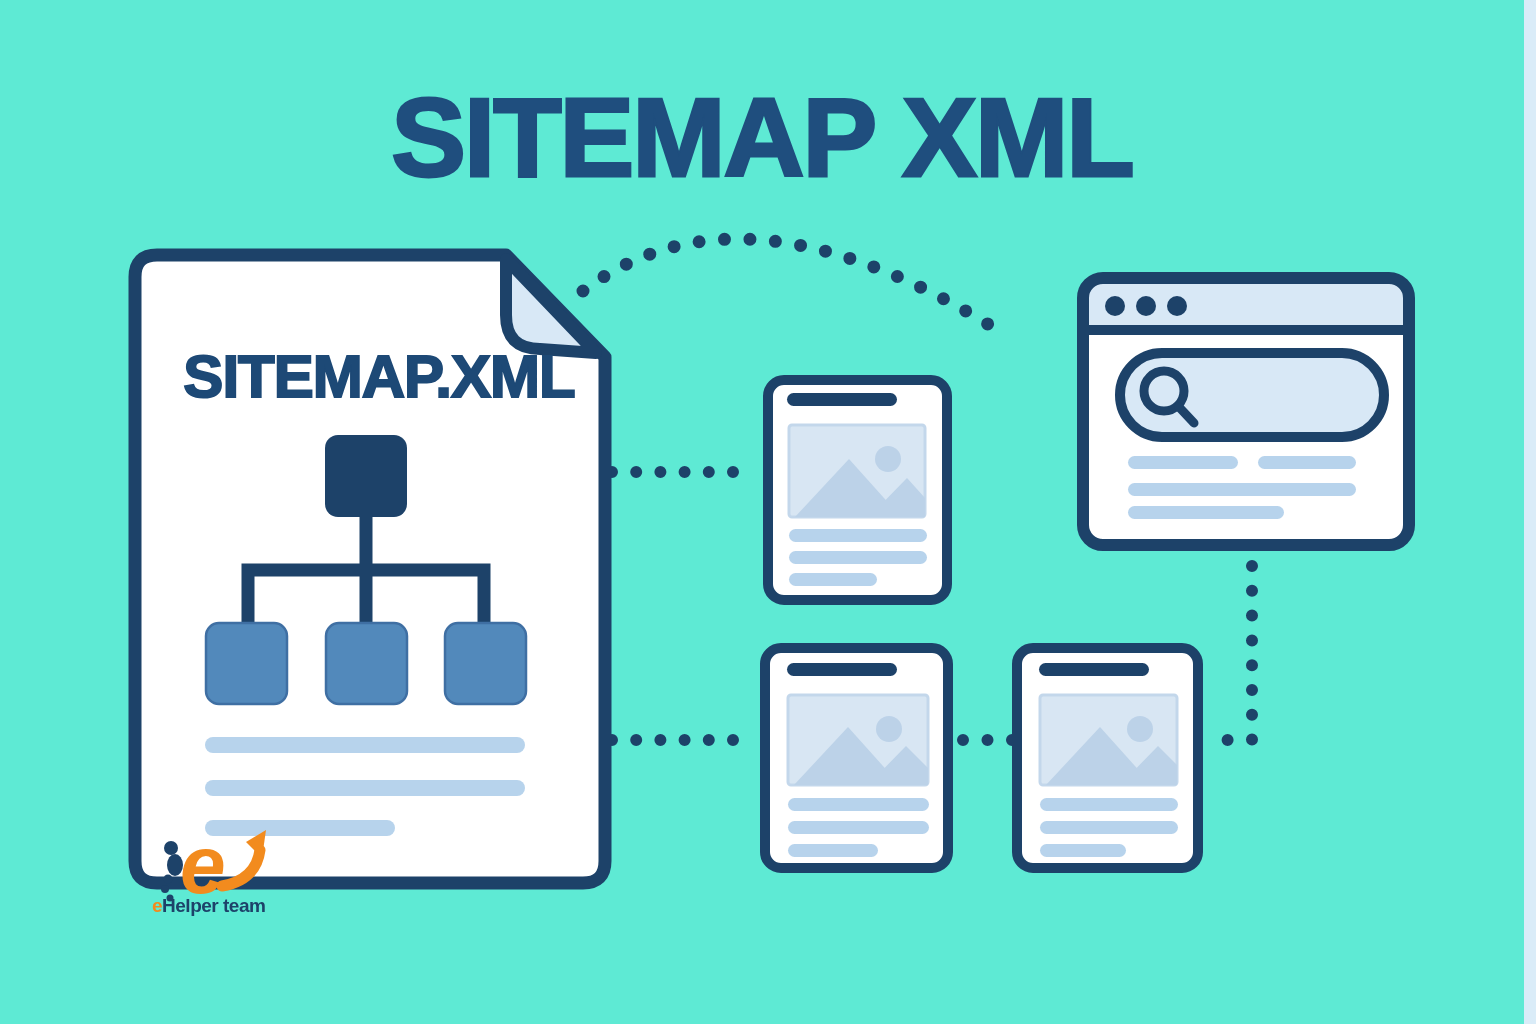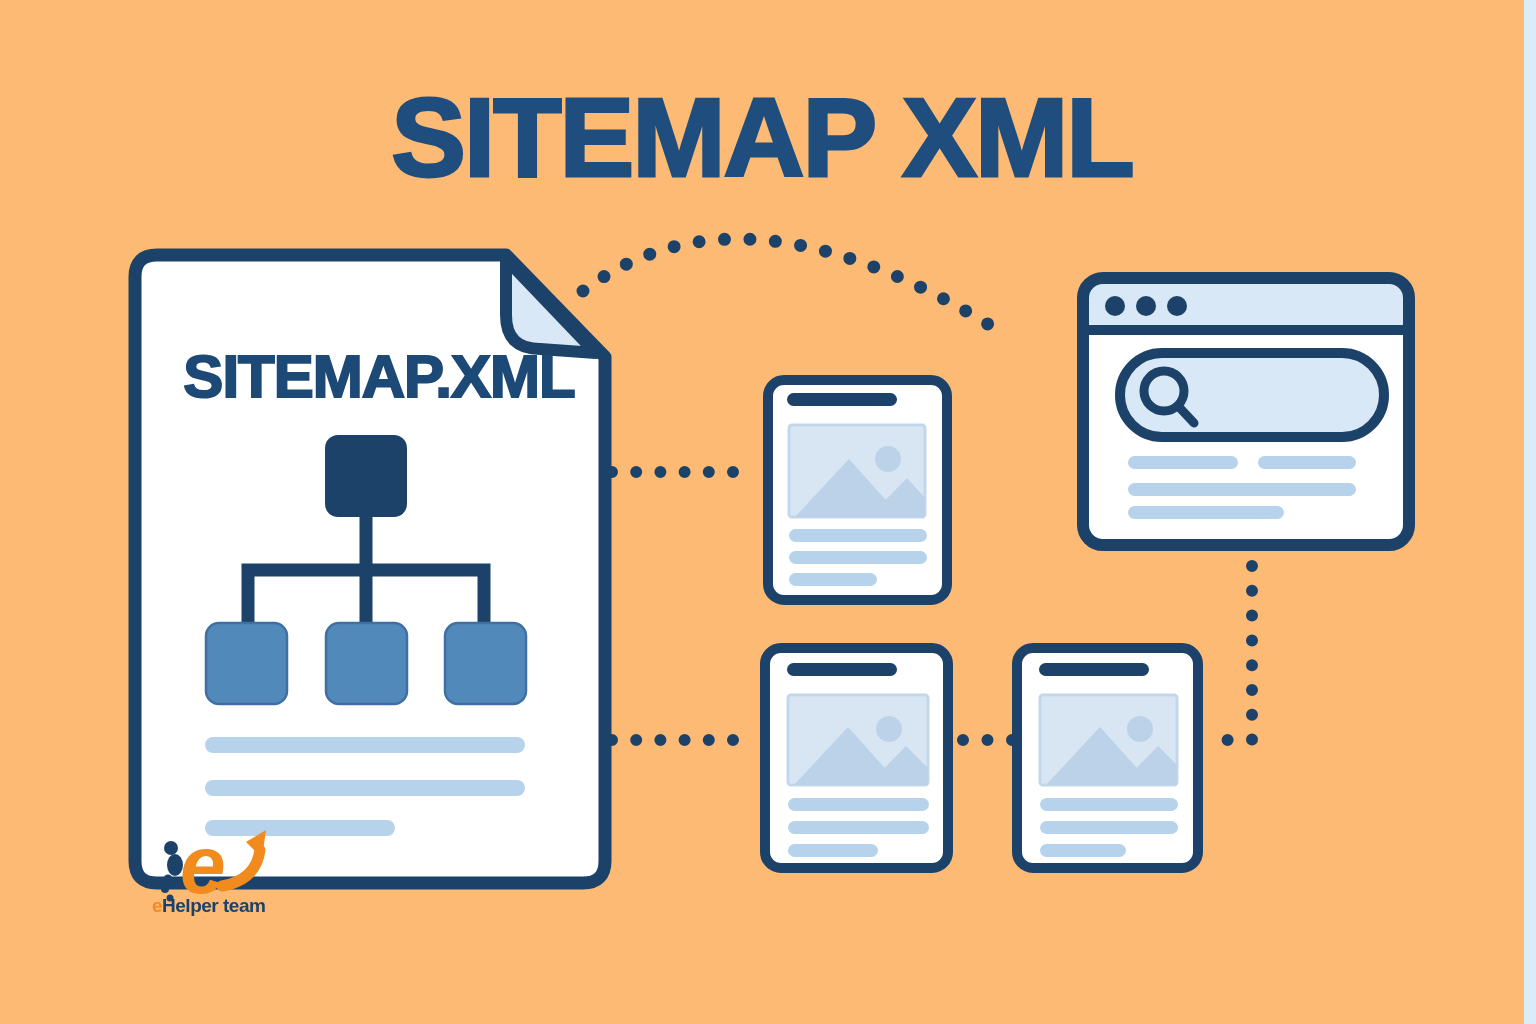--- a/index.html
+++ b/index.html
@@ -5,21 +5,21 @@
   html, body {
     margin: 0;
     padding: 0;
     background: #daecf8;
     font-family: "Liberation Sans", "DejaVu Sans", sans-serif;
   }
   .stage {
     position: relative;
     width: 1524px;
     height: 1024px;
-    background: #fdba74;
+    background: #5eead4;
     overflow: hidden;
   }
   .stage svg {
     position: absolute;
     inset: 0;
     display: block;
   }
   text {
     font-family: "Liberation Sans", "DejaVu Sans", sans-serif;
   }

